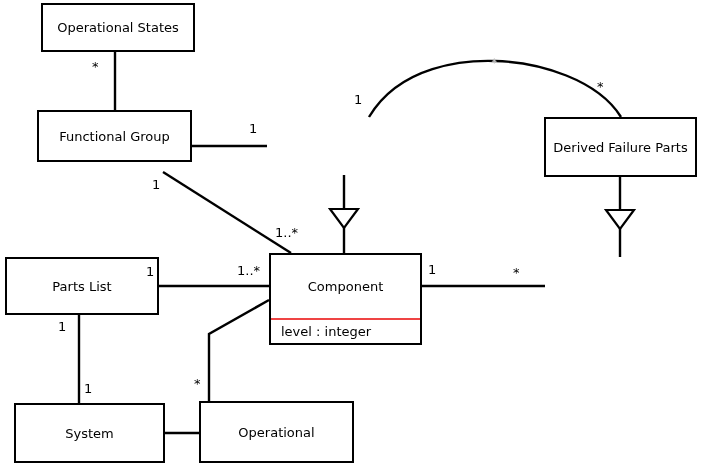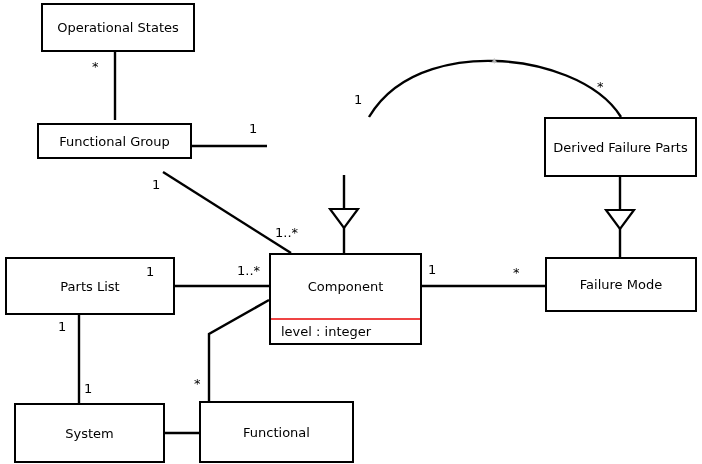--- a/index.html
+++ b/index.html
@@ -93,48 +93,45 @@
     </g>
 
     <polygon points="330,209 358,209 344,228" fill="#ffffff" stroke="#000000" stroke-width="2.2"></polygon>
     <polygon points="606,210 634,210 620,229" fill="#ffffff" stroke="#000000" stroke-width="2.2"></polygon>
   </svg>
 
   <div class="uml-class" style="left:41px; top:3px; width:154px; height:49px;">
     <div class="uml-compartment" style="height:100%;">Operational States</div>
   </div>
 
-  <div class="uml-class" style="left:37px; top:123px; width:155px; height:36px;">
+  <div class="uml-class" style="left:37px; top:110px; width:155px; height:52px;">
     <div class="uml-compartment" style="height:100%;">Functional Group</div>
   </div>
 
 
   <div class="uml-class" style="left:544px; top:117px; width:153px; height:60px;">
     <div class="uml-compartment" style="height:100%;">Derived Failure Parts</div>
   </div>
 
-  <div class="uml-class" style="left:5px; top:257px; width:170px; height:58px;">
+  <div class="uml-class" style="left:5px; top:257px; width:154px; height:58px;">
     <div class="uml-compartment" style="height:100%;">Parts List</div>
   </div>
 
   <div class="uml-class" style="left:269px; top:253px; width:153px; height:92px;">
     <div class="uml-compartment" style="height:63px;border-radius:7px;">Component</div>
     <div class="uml-compartment attrs" style="height:25px;">level : integer</div>
   </div>
 
-  <div class="uml-class" style="left:545px; top:257px; width:152px; height:55px;">
-    <div class="uml-compartment" style="height:100%;">Failure Mode</div>
-  </div>
 
   <div class="uml-class" style="left:14px; top:403px; width:151px; height:60px;">
     <div class="uml-compartment" style="height:100%;">System</div>
   </div>
 
   <div class="uml-class" style="left:199px; top:401px; width:155px; height:62px;">
-    <div class="uml-compartment" style="height:100%;">Functional</div>
+    <div class="uml-compartment" style="height:100%;">Operational</div>
   </div>
 
   <div class="mult" style="left:92px; top:60px;">*</div>
 
   <div class="mult" style="left:249px; top:122px;">1</div>
 
   <div class="mult" style="left:354px; top:93px;">1</div>
 
   <div class="mult faint" style="left:491px; top:56px;">*</div>
 

